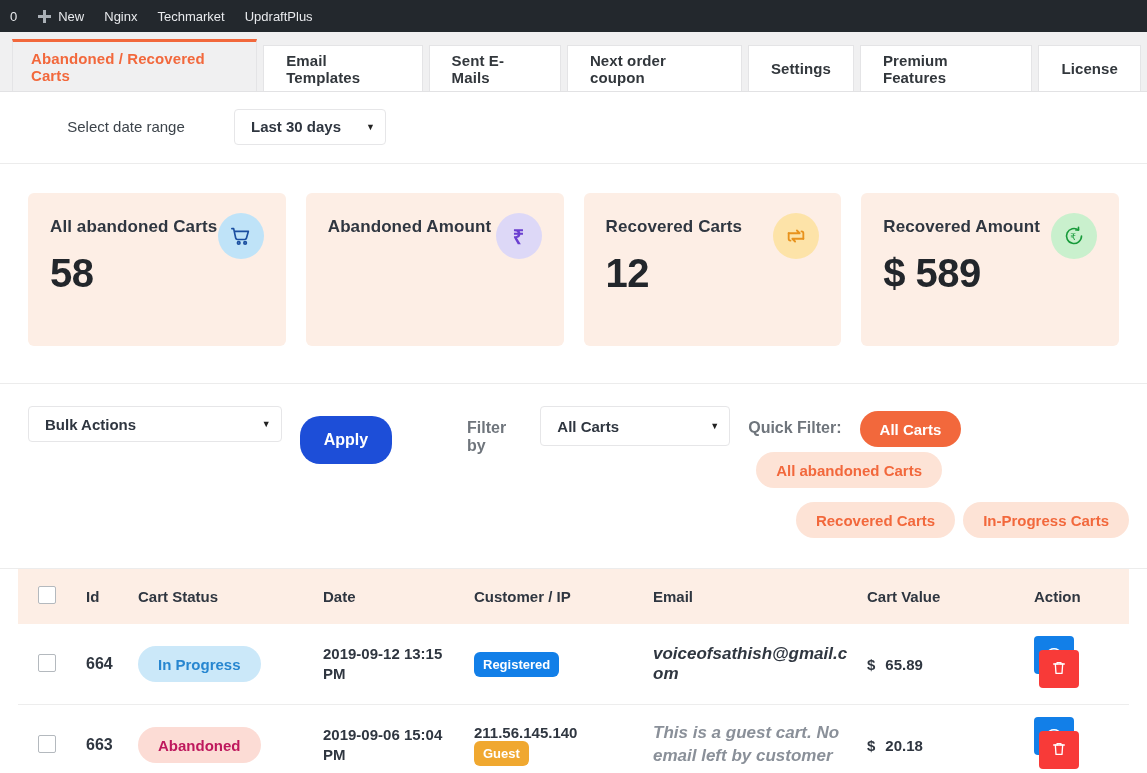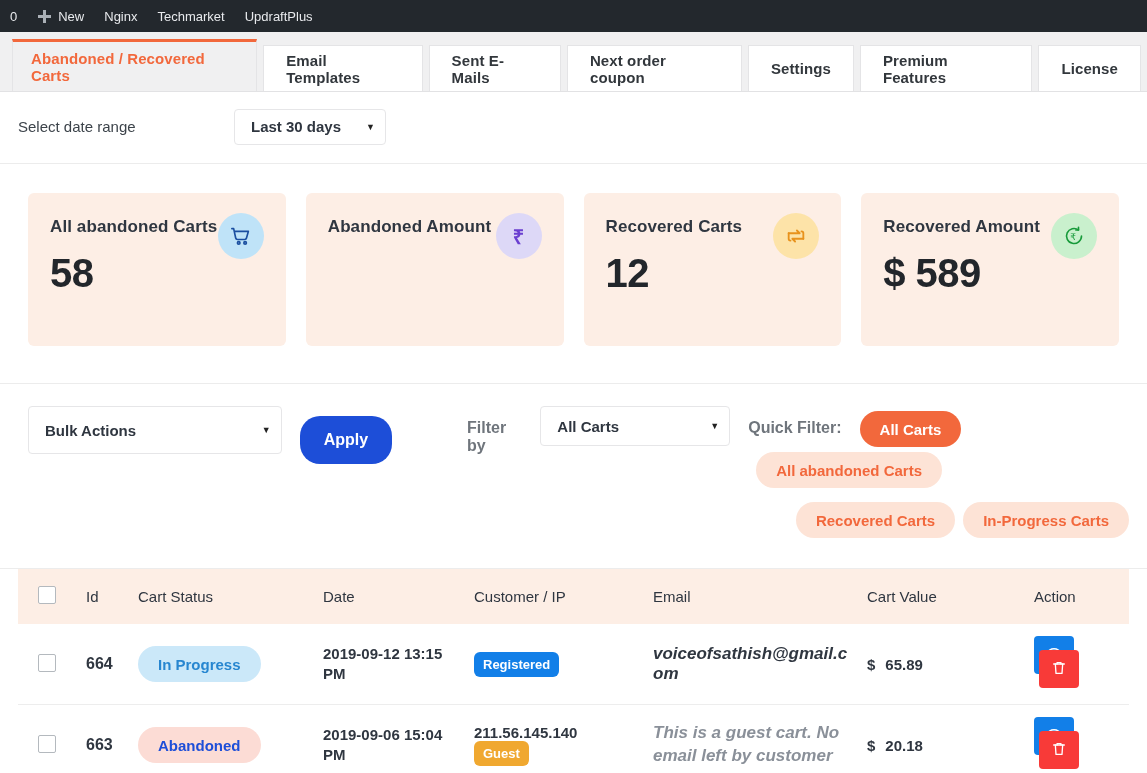--- a/index.html
+++ b/index.html
@@ -73,20 +73,21 @@
     border-bottom: 1px solid #ececec;
   }
   .daterow {
     display: flex; align-items: center;
     padding: 24px 18px 26px 18px;
     height: 71px;
   }
   .daterow .lbl {
     font-size: 15px; color: #3c434a;
     width: 216px;
+    text-align: center;
   }
   .select {
     position: relative;
     border: 1px solid #e6e6e8;
     border-radius: 4px;
     background: #fff;
     height: 36px;
     display: flex; align-items: center;
     padding: 0 30px 0 16px;
     font-size: 15px; font-weight: bold; color: #2f3640;
@@ -125,21 +126,21 @@
     width: 46px; height: 46px; border-radius: 50%;
     display: flex; align-items: center; justify-content: center;
   }
 
   
   .filterbar {
     display: flex; align-items: flex-start;
     padding: 22px 18px 30px 28px;
     min-height: 118px;
   }
-  .bulk-select { width: 264px; height: 48px; }
+  .bulk-select { width: 264px; height: 36px; }
   .apply-btn {
     margin-left: 18px;
     background: #1d4ed8;
     color: #fff;
     border: none; border-radius: 20px;
     height: 48px; padding: 0 24px;
     font-size: 16px; font-weight: bold;
     cursor: pointer;
     margin-top: 10px;
   }
@@ -164,21 +165,21 @@
   }
   .pill.active { background: #f2683c; color: #fff; }
   .qf-row2 { width: 100%; display: flex; justify-content: flex-end; margin-top: 9px; }
 
   
   .tablewrap { padding: 0 18px; }
   table { width: 100%; border-collapse: collapse; table-layout: fixed; }
   thead th {
     background: #fdeee5;
     text-align: left;
-    font-size: 15px; font-weight: normal; color: #2f3640;
+    font-size: 15px; font-weight: bold; color: #2f3640;
     height: 55px;
     padding: 0 8px;
   }
   thead th:first-child { padding-left: 20px; border-radius: 0; }
   tbody td {
     border-bottom: 1px solid #ededed;
     padding: 12px 8px;
     font-size: 15px;
     color: #2f3640;
     vertical-align: middle;
@@ -192,21 +193,21 @@
     display: inline-block;
     cursor: pointer;
   }
   .id-cell { font-weight: bold; font-size: 16px; }
   .status-pill {
     display: inline-flex; align-items: center; justify-content: center;
     border-radius: 20px; height: 36px; padding: 0 20px;
     font-size: 15px; font-weight: bold;
   }
   .status-inprogress { background: #cbe8f9; color: #2786d0; }
-  .status-abandoned  { background: #fcdcd5; color: #1d4ed8; }
+  .status-abandoned  { background: #fcdcd5; color: #be185d; }
   .datetxt { font-weight: bold; font-size: 15px; line-height: 1.35; color: #2f3640; }
   .badge {
     display: inline-block; border-radius: 6px;
     padding: 5px 9px; font-size: 13px; font-weight: bold; color: #fff;
   }
   .badge-registered { background: #127fe8; }
   .badge-guest { background: #f0a830; }
   .ipval { font-weight: bold; font-size: 15px; margin-right: 7px; }
   .email { font-weight: bold; font-size: 17px; color: #2f3640; word-break: break-word; font-style: italic; }
   .email.muted { color: #8a9099; line-height: 1.35; }

